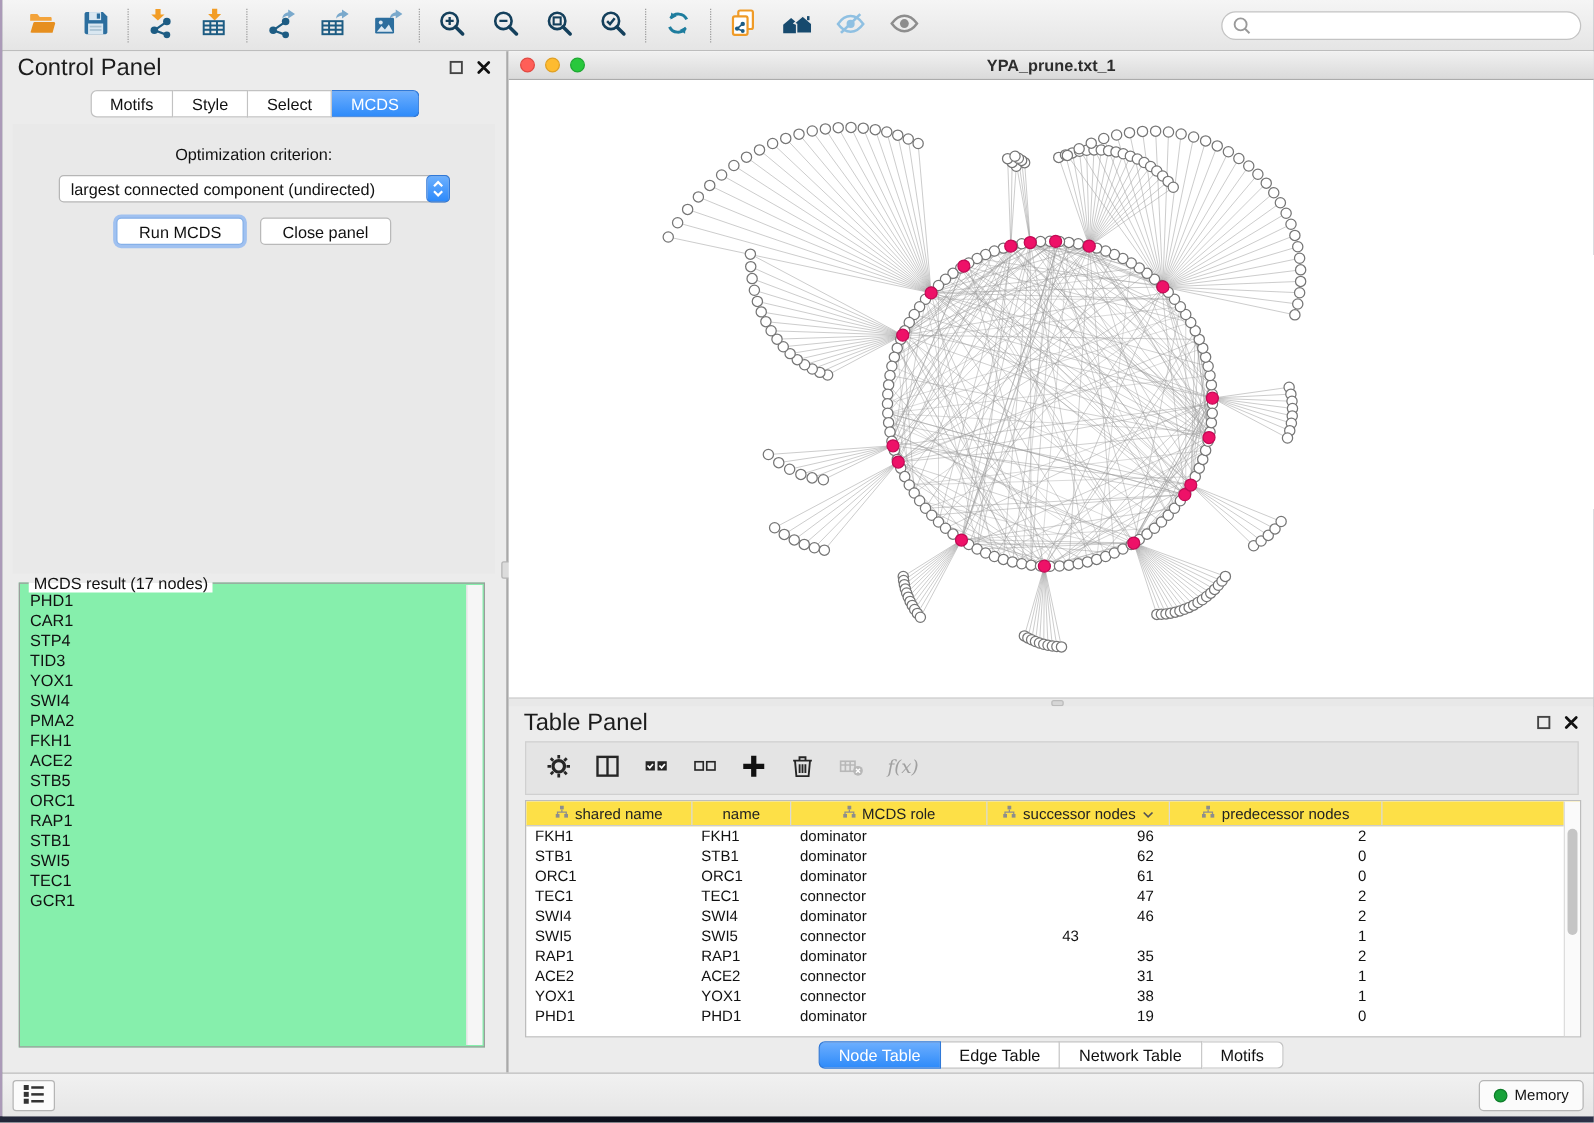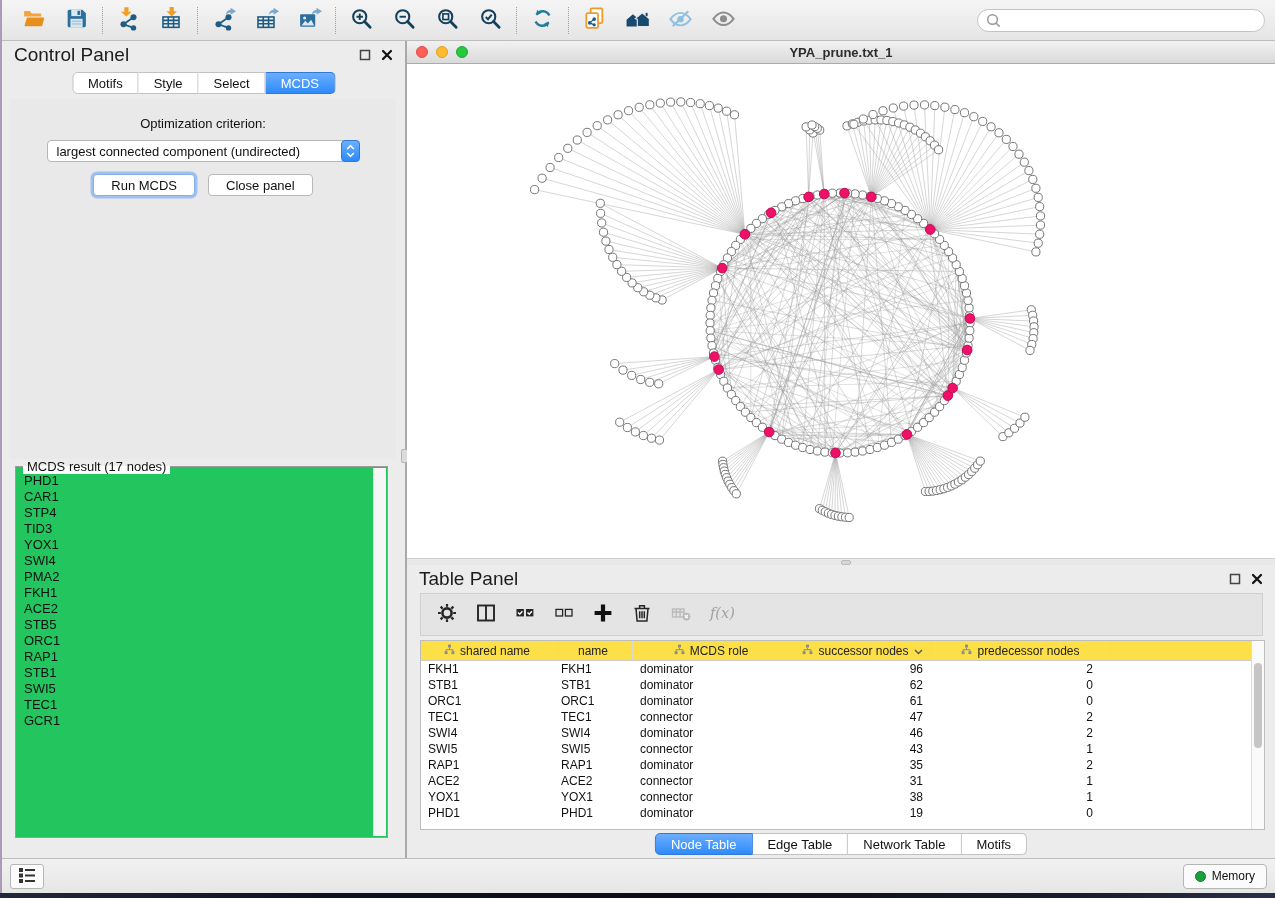--- a/index.html
+++ b/index.html
@@ -38,21 +38,21 @@
   .cp-box{position:absolute;left:8px;right:9px;top:58px;height:360px;background:#e9e9e9;}
   .opt-label{text-align:center;padding-top:17px;font-size:13px;color:#111;}
   .dropdown{position:relative;margin:9px auto 0;width:313px;height:22px;background:#fff;border:1px solid #b6b6b6;border-radius:4px;display:flex;align-items:center;}
   .dd-text{padding-left:9px;font-size:13px;color:#111;white-space:nowrap;}
   .dd-step{position:absolute;right:-1px;top:-1px;width:19px;height:22px;border-radius:4px;
     background:linear-gradient(#6cb0fe,#2c89fa);border:1px solid #3079d8;display:flex;align-items:center;justify-content:center;}
   .btn-row{display:flex;justify-content:center;gap:13px;margin-top:12px;}
   .mac-btn{height:22px;padding:0 17px;background:#fff;border:1px solid #b9b9b9;border-radius:4px;font-size:13px;color:#111;cursor:default;}
   .mac-btn.focused{box-shadow:0 0 0 2.5px rgba(100,160,245,.55);border-color:#85b0e8;}
 
-  .groupbox{position:absolute;left:13px;right:17px;top:425px;bottom:20px;background:#22c55e;border:1px solid #9c9c9c;}
+  .groupbox{position:absolute;left:13px;right:17px;top:425px;bottom:20px;background:#86efac;border:1px solid #9c9c9c;}
   .groupbox-title{position:absolute;top:-8px;left:7px;padding:0 4px;font-size:13px;color:#111;
     background:linear-gradient(#ececec 50%,#ffffff 50%);}
   .result-list{position:absolute;left:1px;top:4px;right:15px;bottom:1px;overflow:hidden;padding:2px 0 0 7px;}
   .result-item{font-size:13px;line-height:16px;color:#111;}
   .list-scroll{position:absolute;top:1px;right:1px;bottom:1px;width:13px;background:#f6f6f6;border-left:1px solid #e2e2e2;}
 
   
   .vsplit{position:absolute;left:403px;top:41px;width:2px;bottom:35px;background:#a9a9a9;}
   .vhandle{position:absolute;top:408px;left:-4px;width:9px;height:14px;background:#dcdcdc;border:1px solid #b4b4b4;border-radius:2px;}
   .hsplit{position:absolute;left:405px;right:0;top:558px;height:7px;background:#e8e8e8;border-top:1px solid #cfcfcf;}
@@ -1201,21 +1201,21 @@
             <div class="td left" style="width: 133px;">SWI4</div>
             <div class="td left" style="width: 79px;">SWI4</div>
             <div class="td left" style="width: 157px;">dominator</div>
             <div class="td right" style="width: 146px;">46</div>
             <div class="td right" style="width: 170px;">2</div>
           </div>
           <div class="tr">
             <div class="td left" style="width: 133px;">SWI5</div>
             <div class="td left" style="width: 79px;">SWI5</div>
             <div class="td left" style="width: 157px;">connector</div>
-            <div class="td right" style="width: 146px;">43</div>
+            <div class="td right" style="width: 146px; text-align: center;">43</div>
             <div class="td right" style="width: 170px;">1</div>
           </div>
           <div class="tr">
             <div class="td left" style="width: 133px;">RAP1</div>
             <div class="td left" style="width: 79px;">RAP1</div>
             <div class="td left" style="width: 157px;">dominator</div>
             <div class="td right" style="width: 146px;">35</div>
             <div class="td right" style="width: 170px;">2</div>
           </div>
           <div class="tr">

